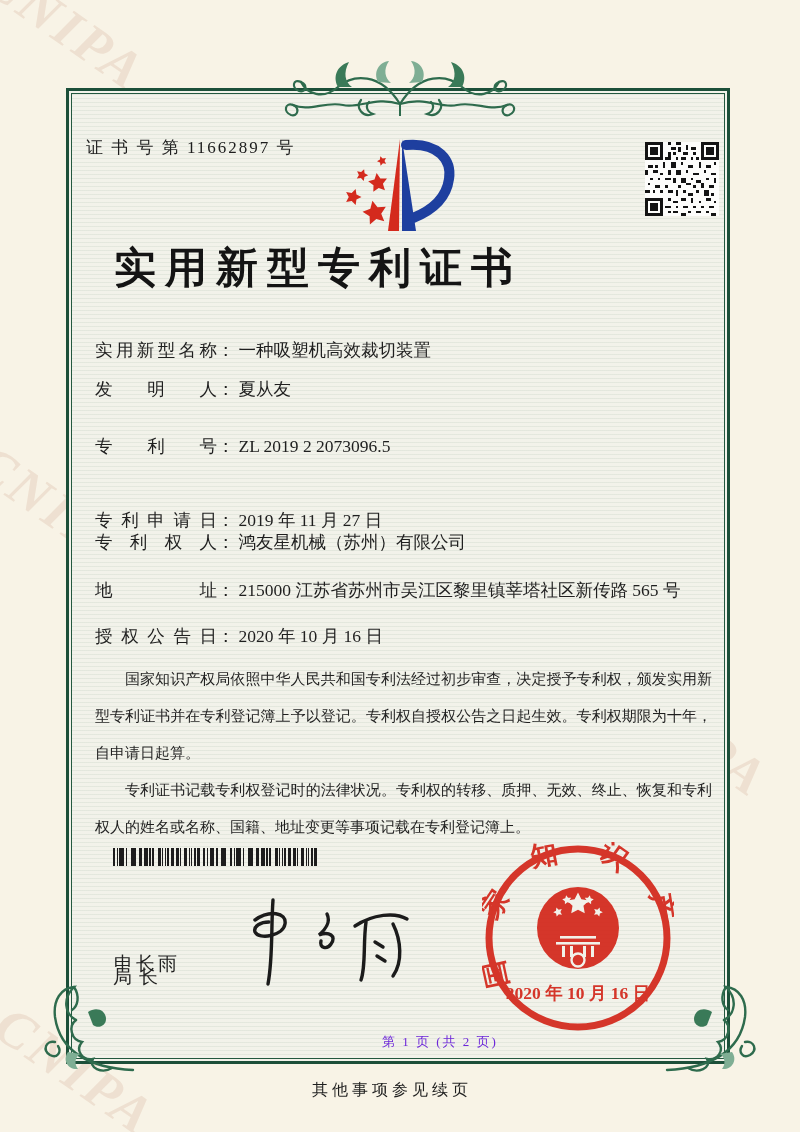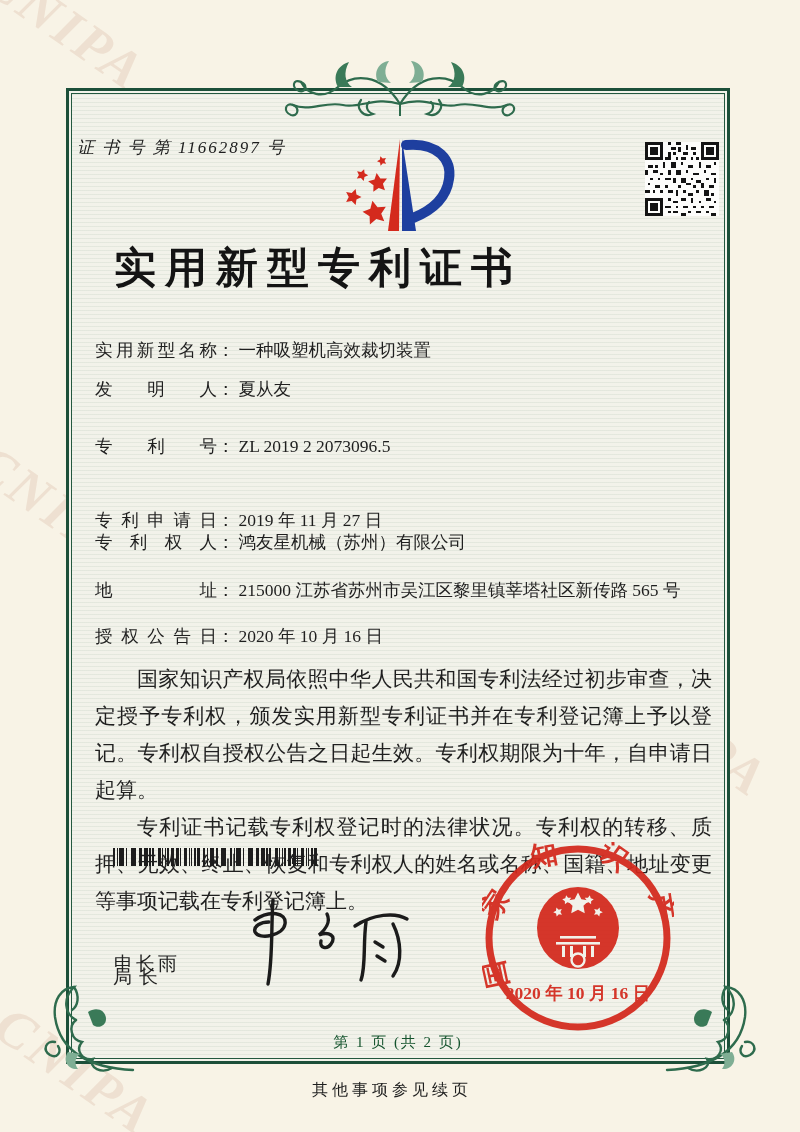--- a/index.html
+++ b/index.html
@@ -24,51 +24,51 @@
   .frame{
     position:absolute;left:66px;top:88px;width:664px;height:976px;
     border:3px solid #1c4f39;box-sizing:border-box;background:#f2f2ea;
   }
   .frame-inner{
     position:absolute;inset:2px;border:1px solid #23583f;
     background:repeating-linear-gradient(180deg, rgba(145,170,150,0.15) 0 1px, transparent 1px 4px);
   }
   .orn{position:absolute;pointer-events:none;}
   
-  .cert-no{position:absolute;left:77px;top:136px;font-size:17px;letter-spacing:2px;color:#1d1d1d;font-style:italic;}
+  .cert-no{position:absolute;left:86px;top:136px;font-size:17px;letter-spacing:2px;color:#1d1d1d;}
   .logo{position:absolute;left:338px;top:131px;width:126px;height:108px;}
   .qr{position:absolute;left:645px;top:142px;width:74px;height:74px;}
   .title{
     position:absolute;left:0;top:240px;width:636px;text-align:center;
     font-size:42px;font-weight:bold;letter-spacing:9px;color:#141414;
   }
   
   .field{position:absolute;left:95px;font-size:17.5px;white-space:nowrap;color:#1f1f1f;}
   .f-label{display:inline-block;width:122px;text-align:justify;text-align-last:justify;}
   .f-colon{display:inline-block;}
   .f-value{margin-left:4px;margin-top:32px;}
   .field-right{position:absolute;left:450px;top:0;}
   
   .body-text{
     position:absolute;left:95px;top:661px;width:617px;
-    font-size:21px;line-height:37px;text-align:justify;color:#1f1f1f;
+    font-size:15px;line-height:37px;text-align:justify;color:#1f1f1f;
   }
   .body-text p{margin:0;text-indent:2em;}
   
   .barcode{
     position:absolute;left:113px;top:848px;width:207px;height:18px;
     background:
       repeating-linear-gradient(90deg,#1d1d1d 0 2px,transparent 2px 4px,#1d1d1d 4px 5px,transparent 5px 9px),
       repeating-linear-gradient(90deg,#1d1d1d 0 1px,transparent 1px 6px,#1d1d1d 6px 9px,transparent 9px 13px);
   }
   .director-title{position:absolute;left:113px;top:964px;font-size:19px;letter-spacing:7px;}
   .director-name{position:absolute;left:114px;top:951px;font-size:19px;letter-spacing:3px;}
   .signature{position:absolute;left:235px;top:886px;width:190px;height:105px;}
   .seal{position:absolute;left:482px;top:842px;width:192px;height:192px;opacity:0.93;}
-  .page-num{position:absolute;left:66px;top:1033px;width:664px;text-align:center;font-size:15px;letter-spacing:2px;color:#14532d;}
+  .page-num{position:absolute;left:66px;top:1033px;width:664px;text-align:center;font-size:13px;letter-spacing:2px;color:#6d28d9;padding-left:42px;}
   .cont-note{position:absolute;left:0;top:1080px;width:784px;text-align:center;font-size:16px;letter-spacing:4px;color:#1f1f1f;}
 </style>
 </head>
 <body>
 
 <div class="wm" style="left:-25px;top:-5px;">CNIPA</div>
 <div class="wm" style="left:195px;top:128px;">CNIPA</div>
 <div class="wm" style="left:455px;top:328px;">CNIPA</div>
 <div class="wm" style="left:-35px;top:478px;">CNIPA</div>
 <div class="wm" style="left:598px;top:702px;">CNIPA</div>

